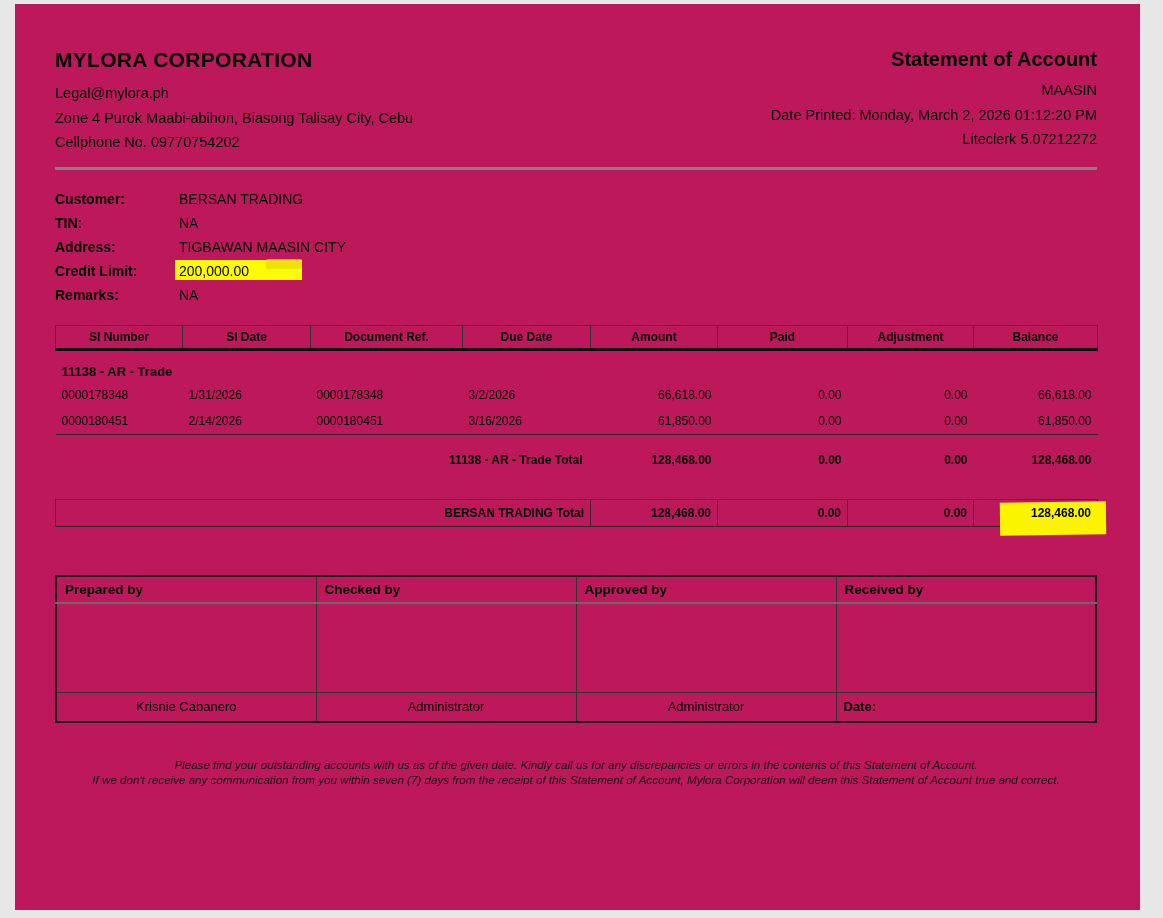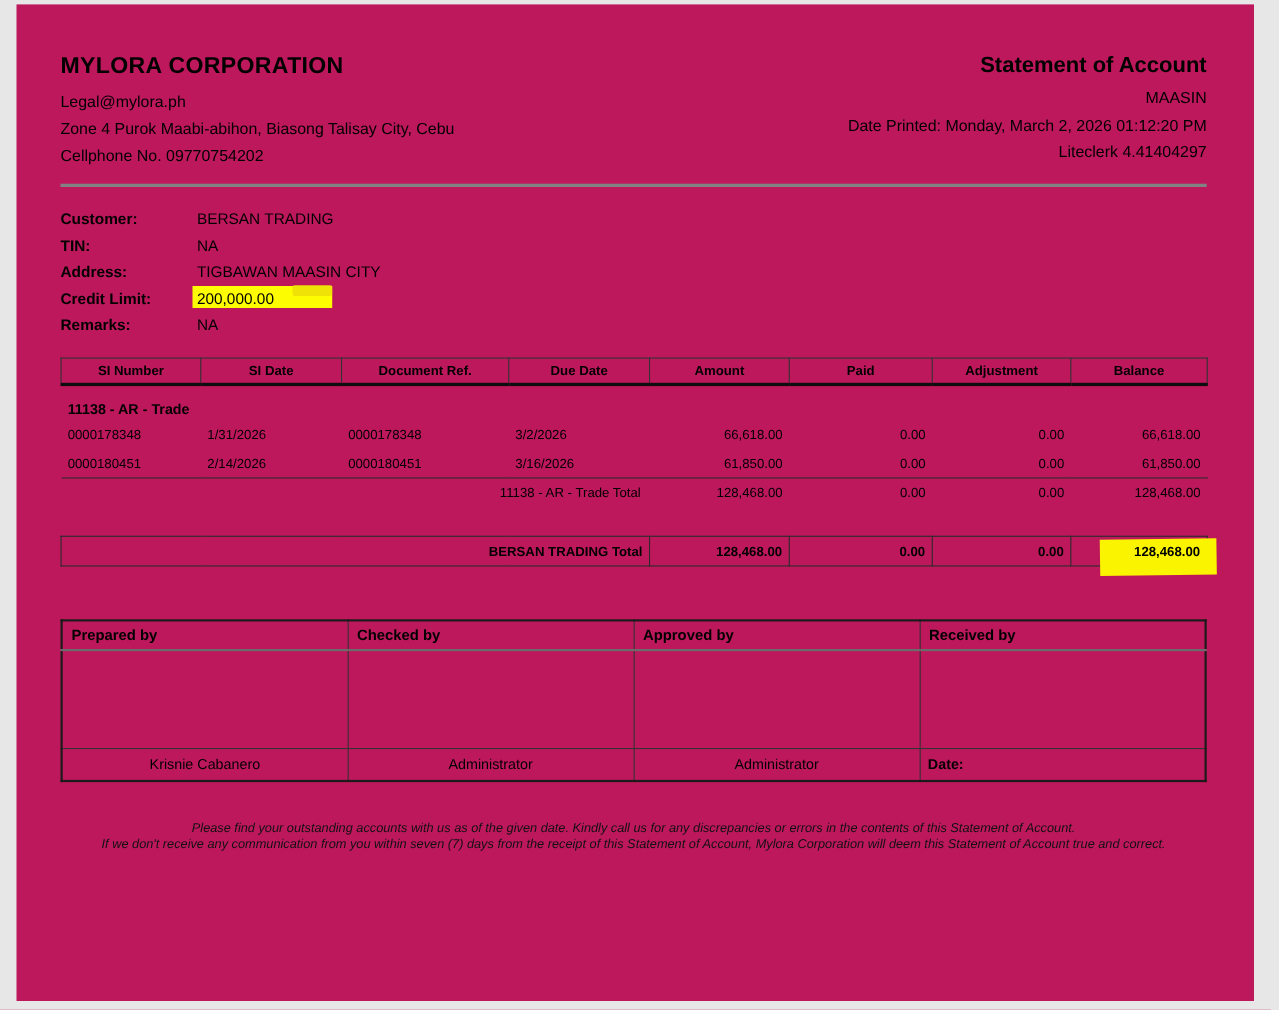--- a/index.html
+++ b/index.html
@@ -57,21 +57,21 @@
     border-bottom: 3px solid #0d0d0d;
     font-size: 12px; font-weight: bold;
     text-align: center; padding: 4px 2px;
   }
   table.st td { font-size: 12px; padding: 6px 6px; }
   td.tleft  { text-align: left; padding-left: 8px; }
   td.tright { text-align: right; padding-right: 6px; }
   tr.group-row td { font-size: 13px; font-weight: bold; padding: 13px 6px 3px 6px; }
   tr.group-total td {
     border-top: 1.5px solid #2b2b2b;
-    font-weight: normal; padding: 6px 6px 5px 6px;
+    font-weight: bold; padding: 18px 6px 5px 6px;
   }
   tr.group-total td.gt-label { text-align: right; padding-right: 8px; }
 
   
   .grand-wrap { margin-top: 27px; }
   table.grand { width: 100%; border-collapse: collapse; table-layout: fixed; }
   table.grand td {
     border: 1.3px solid #2b2b2b;
     font-size: 12px; font-weight: bold;
     padding: 6px 6px; height: 25px;
@@ -116,21 +116,21 @@
       <div class="h-left">
         <div class="company-name">MYLORA CORPORATION</div>
         <div class="hsub">Legal@mylora.ph</div>
         <div class="hsub">Zone 4 Purok Maabi-abihon, Biasong Talisay City, Cebu</div>
         <div class="hsub">Cellphone No. 09770754202</div>
       </div>
       <div class="h-right">
         <div class="doc-title">Statement of Account</div>
         <div class="hsub">MAASIN</div>
         <div class="hsub">Date Printed: Monday, March 2, 2026 01:12:20 PM</div>
-        <div class="hsub">Liteclerk 4.41404297</div>
+        <div class="hsub">Liteclerk 5.07212272</div>
       </div>
     </div>
     <div class="header-rule"></div>
 
     <div class="customer">
       <div class="cust-row">
         <div class="cust-label">Customer:</div>
         <div class="cust-value">BERSAN TRADING</div>
       </div>
       <div class="cust-row">

